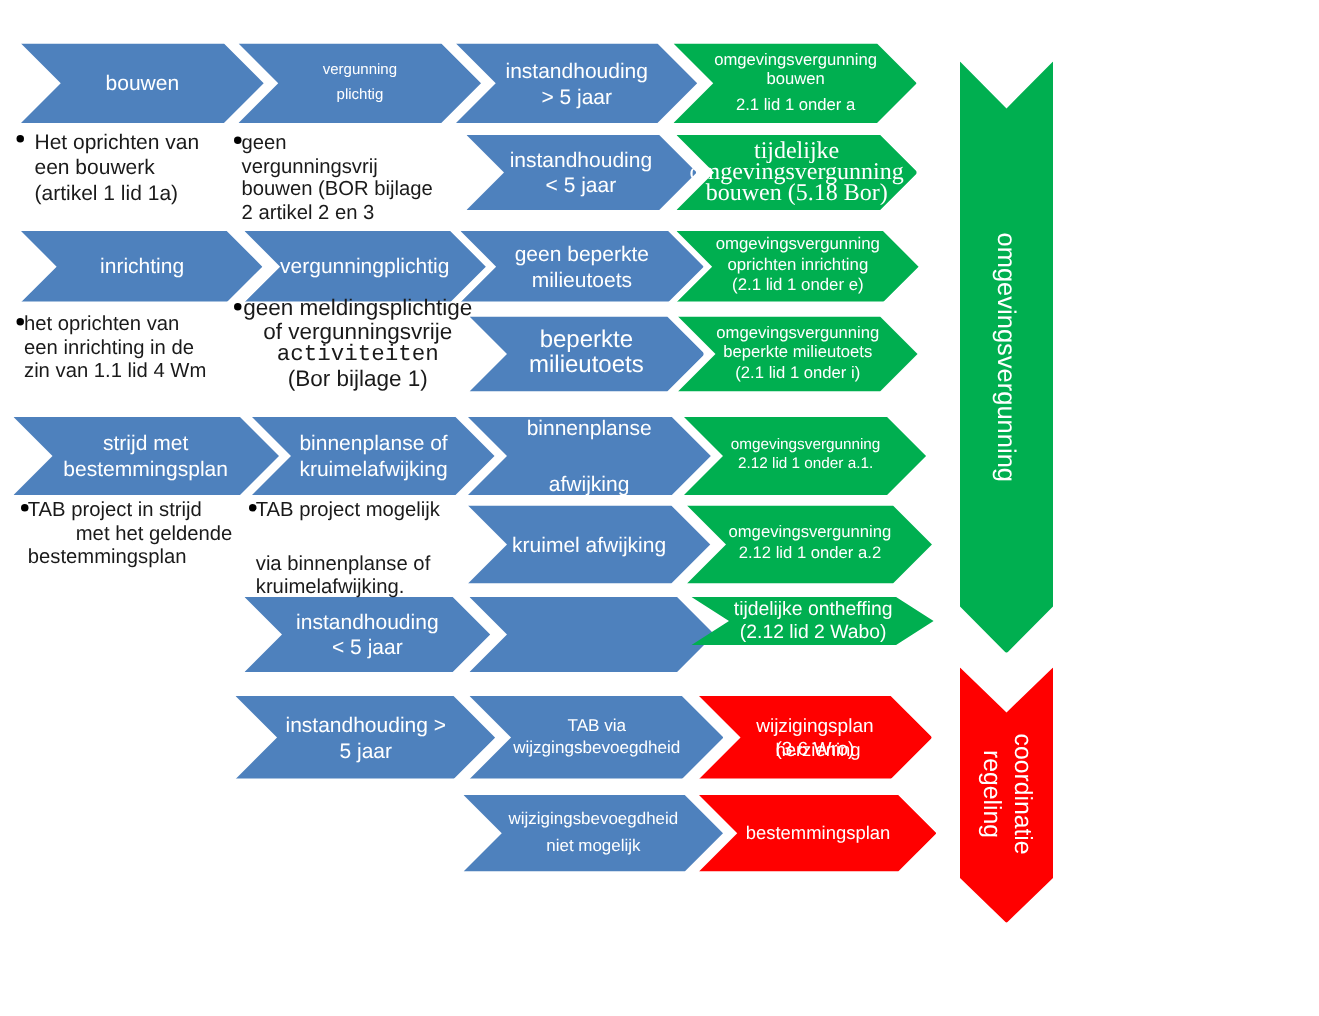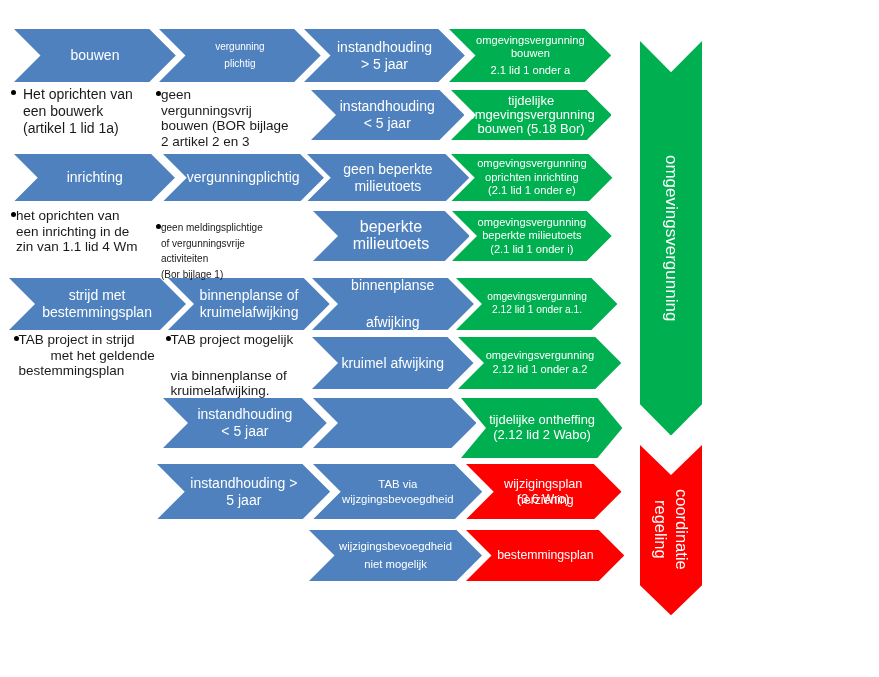--- a/index.html
+++ b/index.html
@@ -71,21 +71,21 @@
       </svg>
       <div class="lbl" style="font-size: 14px; line-height: 16.52px; padding-left: 25px; padding-right: 25px;">
         <span>instandhouding</span>
         <span>&lt; 5 jaar</span>
       </div>
     </div>
     <div class="chev" style="left: 450.7px; top: 89.8px; width: 160.8px; height: 50px;">
       <svg viewBox="0 0 160.8 50" preserveAspectRatio="none">
         <path d="M0,0 L135.8,0 L160.8,25 L135.8,50 L0,50 L25,25 Z" fill="#00AF50"></path>
       </svg>
-      <div class="lbl" style="font-size: 13px; line-height: 13.542px; padding-left: 25px; padding-right: 25px;">
+      <div class="lbl" style="font-size: 16px; line-height: 13.542px; padding-left: 25px; padding-right: 25px; font-family: Liberation Serif, serif;">
         <span>tijdelijke</span>
         <span>omgevingsvergunning</span>
         <span>bouwen (5.18 Bor)</span>
       </div>
     </div>
     <div class="chev" style="left: 14.3px; top: 153.9px; width: 160.9px; height: 47.5px;">
       <svg viewBox="0 0 160.9 47.5" preserveAspectRatio="none">
         <path d="M0,0 L137.15,0 L160.9,23.75 L137.15,47.5 L0,47.5 L23.75,23.75 Z" fill="#4E81BD"></path>
       </svg>
       <div class="lbl" style="font-size: 14px; line-height: 16.52px; padding-left: 23.75px; padding-right: 23.75px;">
@@ -199,21 +199,21 @@
         <span>instandhouding</span>
         <span>&lt; 5 jaar</span>
       </div>
     </div>
     <div class="chev" style="left: 312.7px; top: 397.9px; width: 163.4px; height: 50px;">
       <svg viewBox="0 0 163.4 50" preserveAspectRatio="none">
         <path d="M0,0 L138.4,0 L163.4,25 L138.4,50 L0,50 L25,25 Z" fill="#4E81BD"></path>
       </svg>
       <div class="lbl" style="font-size: 14px; line-height: 16.52px; padding-left: 25px; padding-right: 25px;"></div>
     </div>
-    <div class="chev" style="left: 461.4px; top: 397.9px; width: 161.4px; height: 60px;">
+    <div class="chev" style="left: 461.4px; top: 397.9px; width: 161.4px; height: 32px;">
       <svg viewBox="0 0 161.4 50" preserveAspectRatio="none">
         <path d="M0,0 L136.4,0 L161.4,25 L136.4,50 L0,50 L25,25 Z" fill="#00AF50"></path>
       </svg>
       <div class="lbl" style="font-size: 12.9px; line-height: 14.577px; padding-left: 25px; padding-right: 25px;">
         <span>tijdelijke ontheffing</span>
         <span>(2.12 lid 2 Wabo)</span>
       </div>
     </div>
     <div class="chev" style="left: 157.3px; top: 464px; width: 173.1px; height: 55.4px;">
       <svg viewBox="0 0 173.1 55.4" preserveAspectRatio="none">
@@ -270,24 +270,24 @@
       <span class="li" style="padding-left: 5px;"><span class="bul" style="width: 5px; height: 5px; top: 4px; left: 0px;"></span><span>geen</span></span>
       <span class="li" style="padding-left: 5px;"><span>vergunningsvrij</span></span>
       <span class="li" style="padding-left: 5px;"><span>bouwen  (BOR bijlage</span></span>
       <span class="li" style="padding-left: 5px;"><span>2 artikel 2 en 3</span></span>
     </div>
     <div class="note" style="left: 11px; top: 208px; width: 148px; font-size: 13.5px; line-height: 15.6px;">
       <span class="li" style="padding-left: 5px;"><span class="bul" style="width: 5px; height: 5px; top: 4px; left: 0px;"></span><span>het oprichten van</span></span>
       <span class="li" style="padding-left: 5px;"><span>een inrichting in de</span></span>
       <span class="li" style="padding-left: 5px;"><span>zin van 1.1 lid 4 Wm</span></span>
     </div>
-    <div class="note" style="left: 156px; top: 220px; width: 160px; font-size: 10px; line-height: 15.6px;">
+    <div class="note" style="left: 156px; top: 198px; width: 160px; font-size: 15px; line-height: 15.6px; text-align: center;">
       <span class="li" style="padding-left: 5px;"><span class="bul" style="width: 5px; height: 5px; top: 4px; left: 0px;"></span><span>geen meldingsplichtige</span></span>
       <span class="li" style="padding-left: 5px;"><span>of vergunningsvrije</span></span>
-      <span class="li" style="padding-left: 5px;"><span>activiteiten</span></span>
+      <span class="li" style="padding-left: 5px; font-family: Liberation Mono, monospace;"><span>activiteiten</span></span>
       <span class="li" style="padding-left: 5px;"><span>(Bor bijlage 1)</span></span>
     </div>
     <div class="note" style="left: 13.5px; top: 332px; width: 150px; font-size: 13.5px; line-height: 15.6px;">
       <span class="li" style="padding-left: 5px;"><span class="bul" style="width: 5px; height: 5px; top: 4px; left: 0px;"></span><span>TAB project in strijd</span></span>
       <span class="li" style="padding-left: 5px; margin-left: 32px;"><span>met het geldende</span></span>
       <span class="li" style="padding-left: 5px;"><span>bestemmingsplan</span></span>
     </div>
     <div class="note" style="left: 165.5px; top: 332px; width: 155px; font-size: 13.5px; line-height: 15.6px;">
       <span class="li" style="padding-left: 5px;"><span class="bul" style="width: 5px; height: 5px; top: 4px; left: 0px;"></span><span>TAB project mogelijk</span></span>
       <span class="li" style="padding-left: 5px; margin-top: 20px;"><span>via binnenplanse of</span></span>

